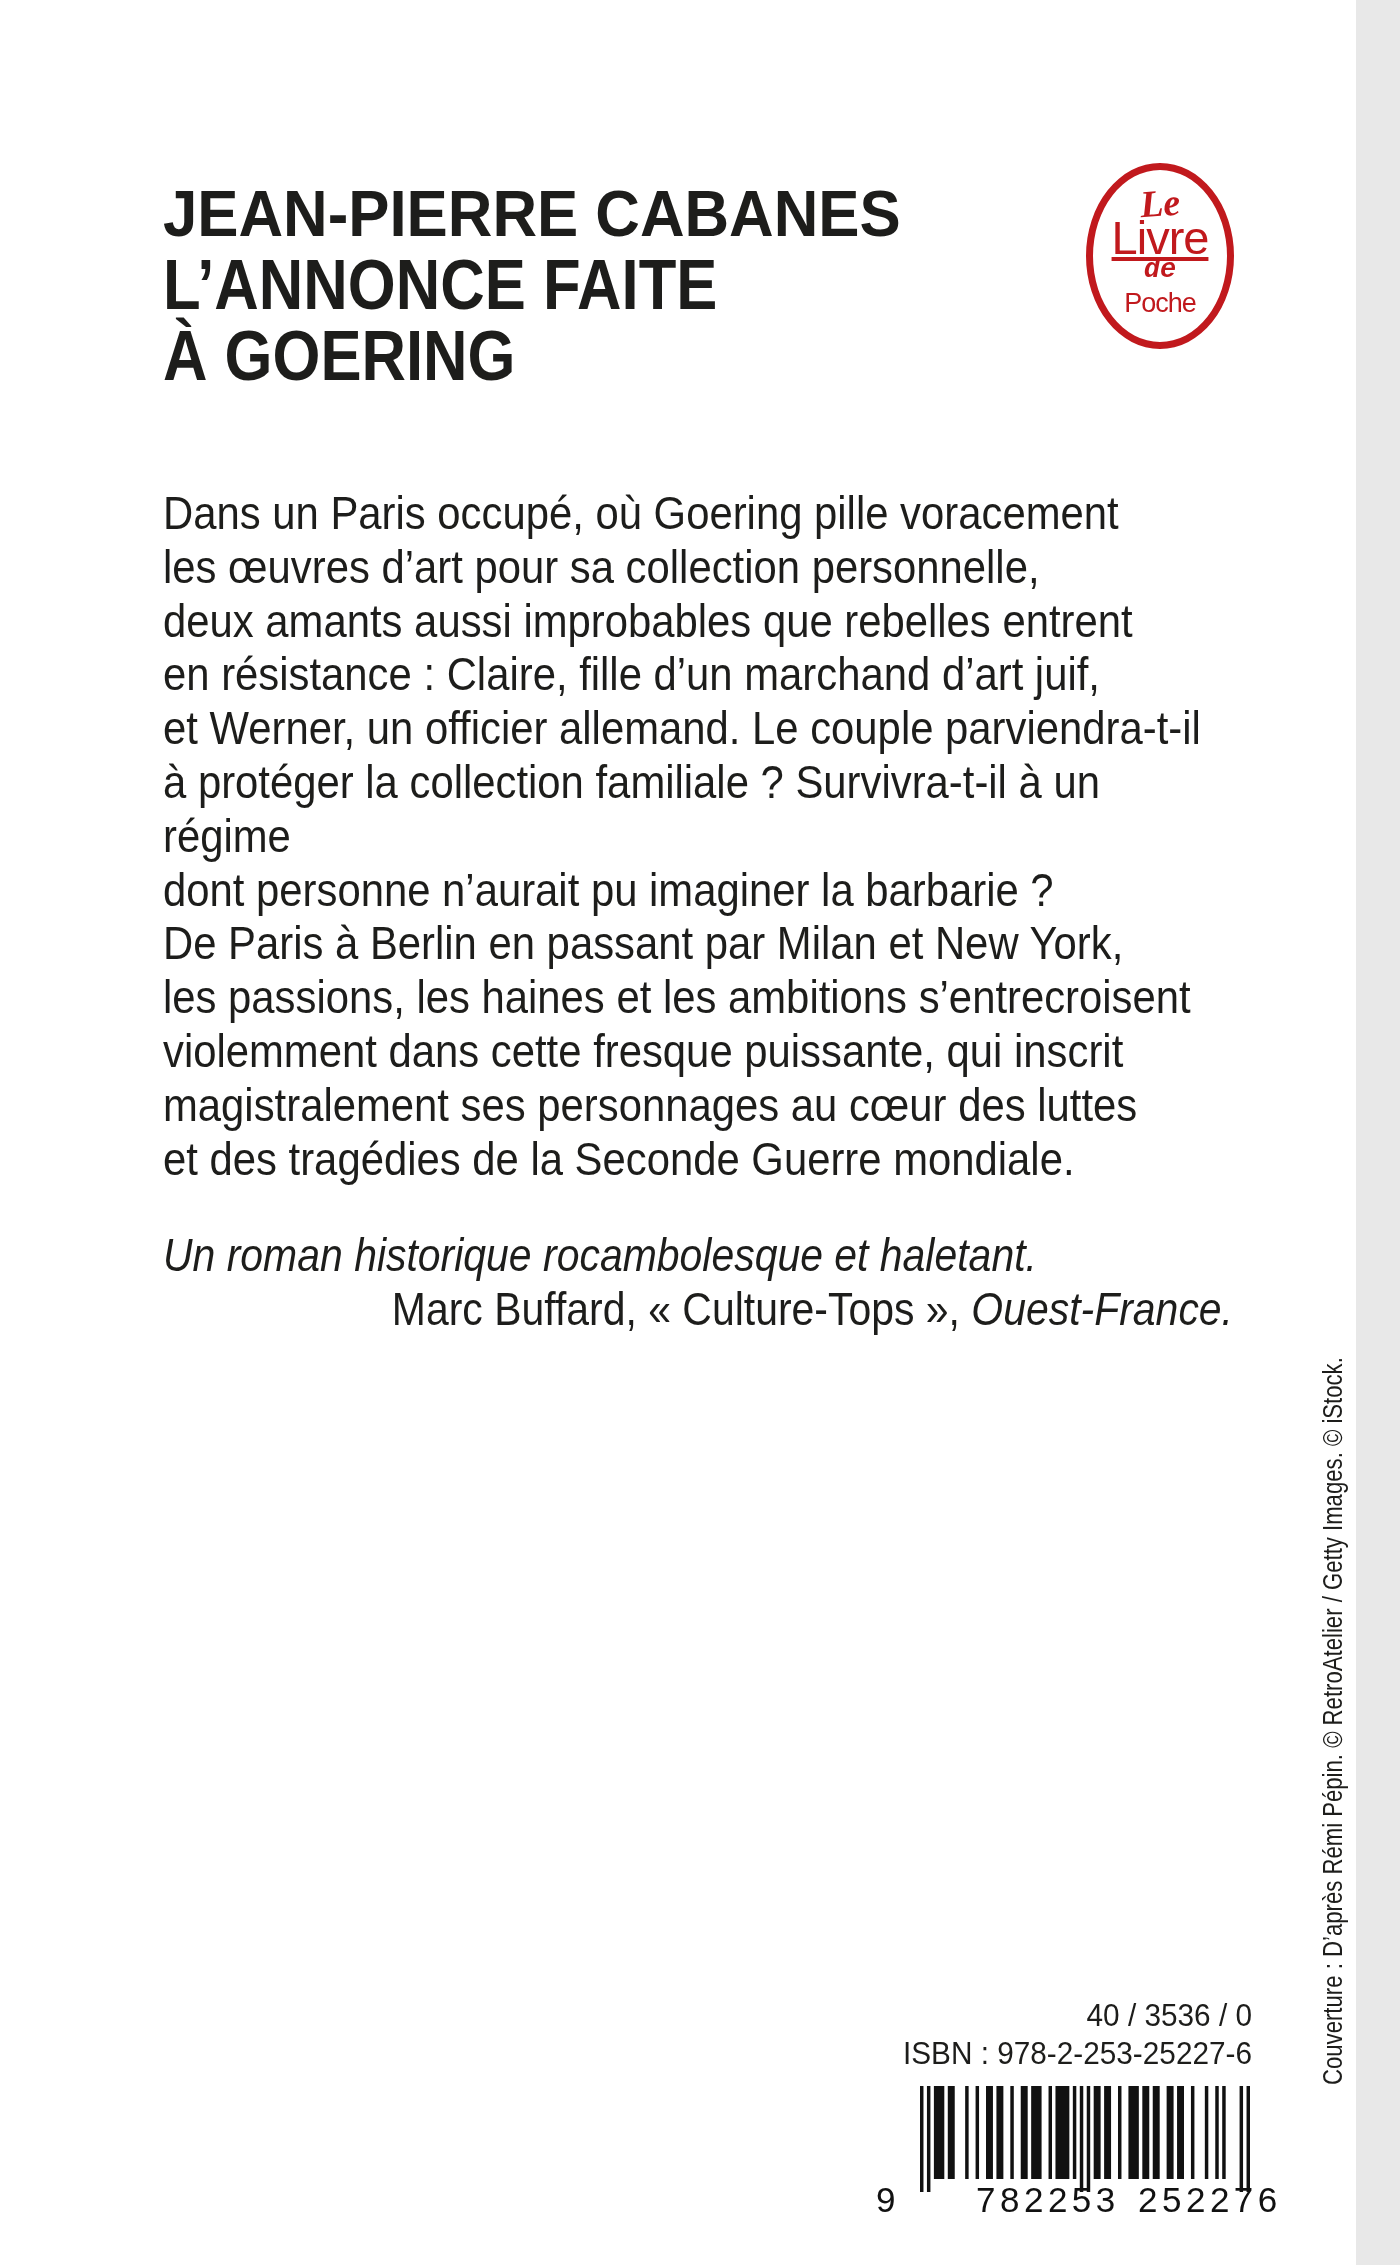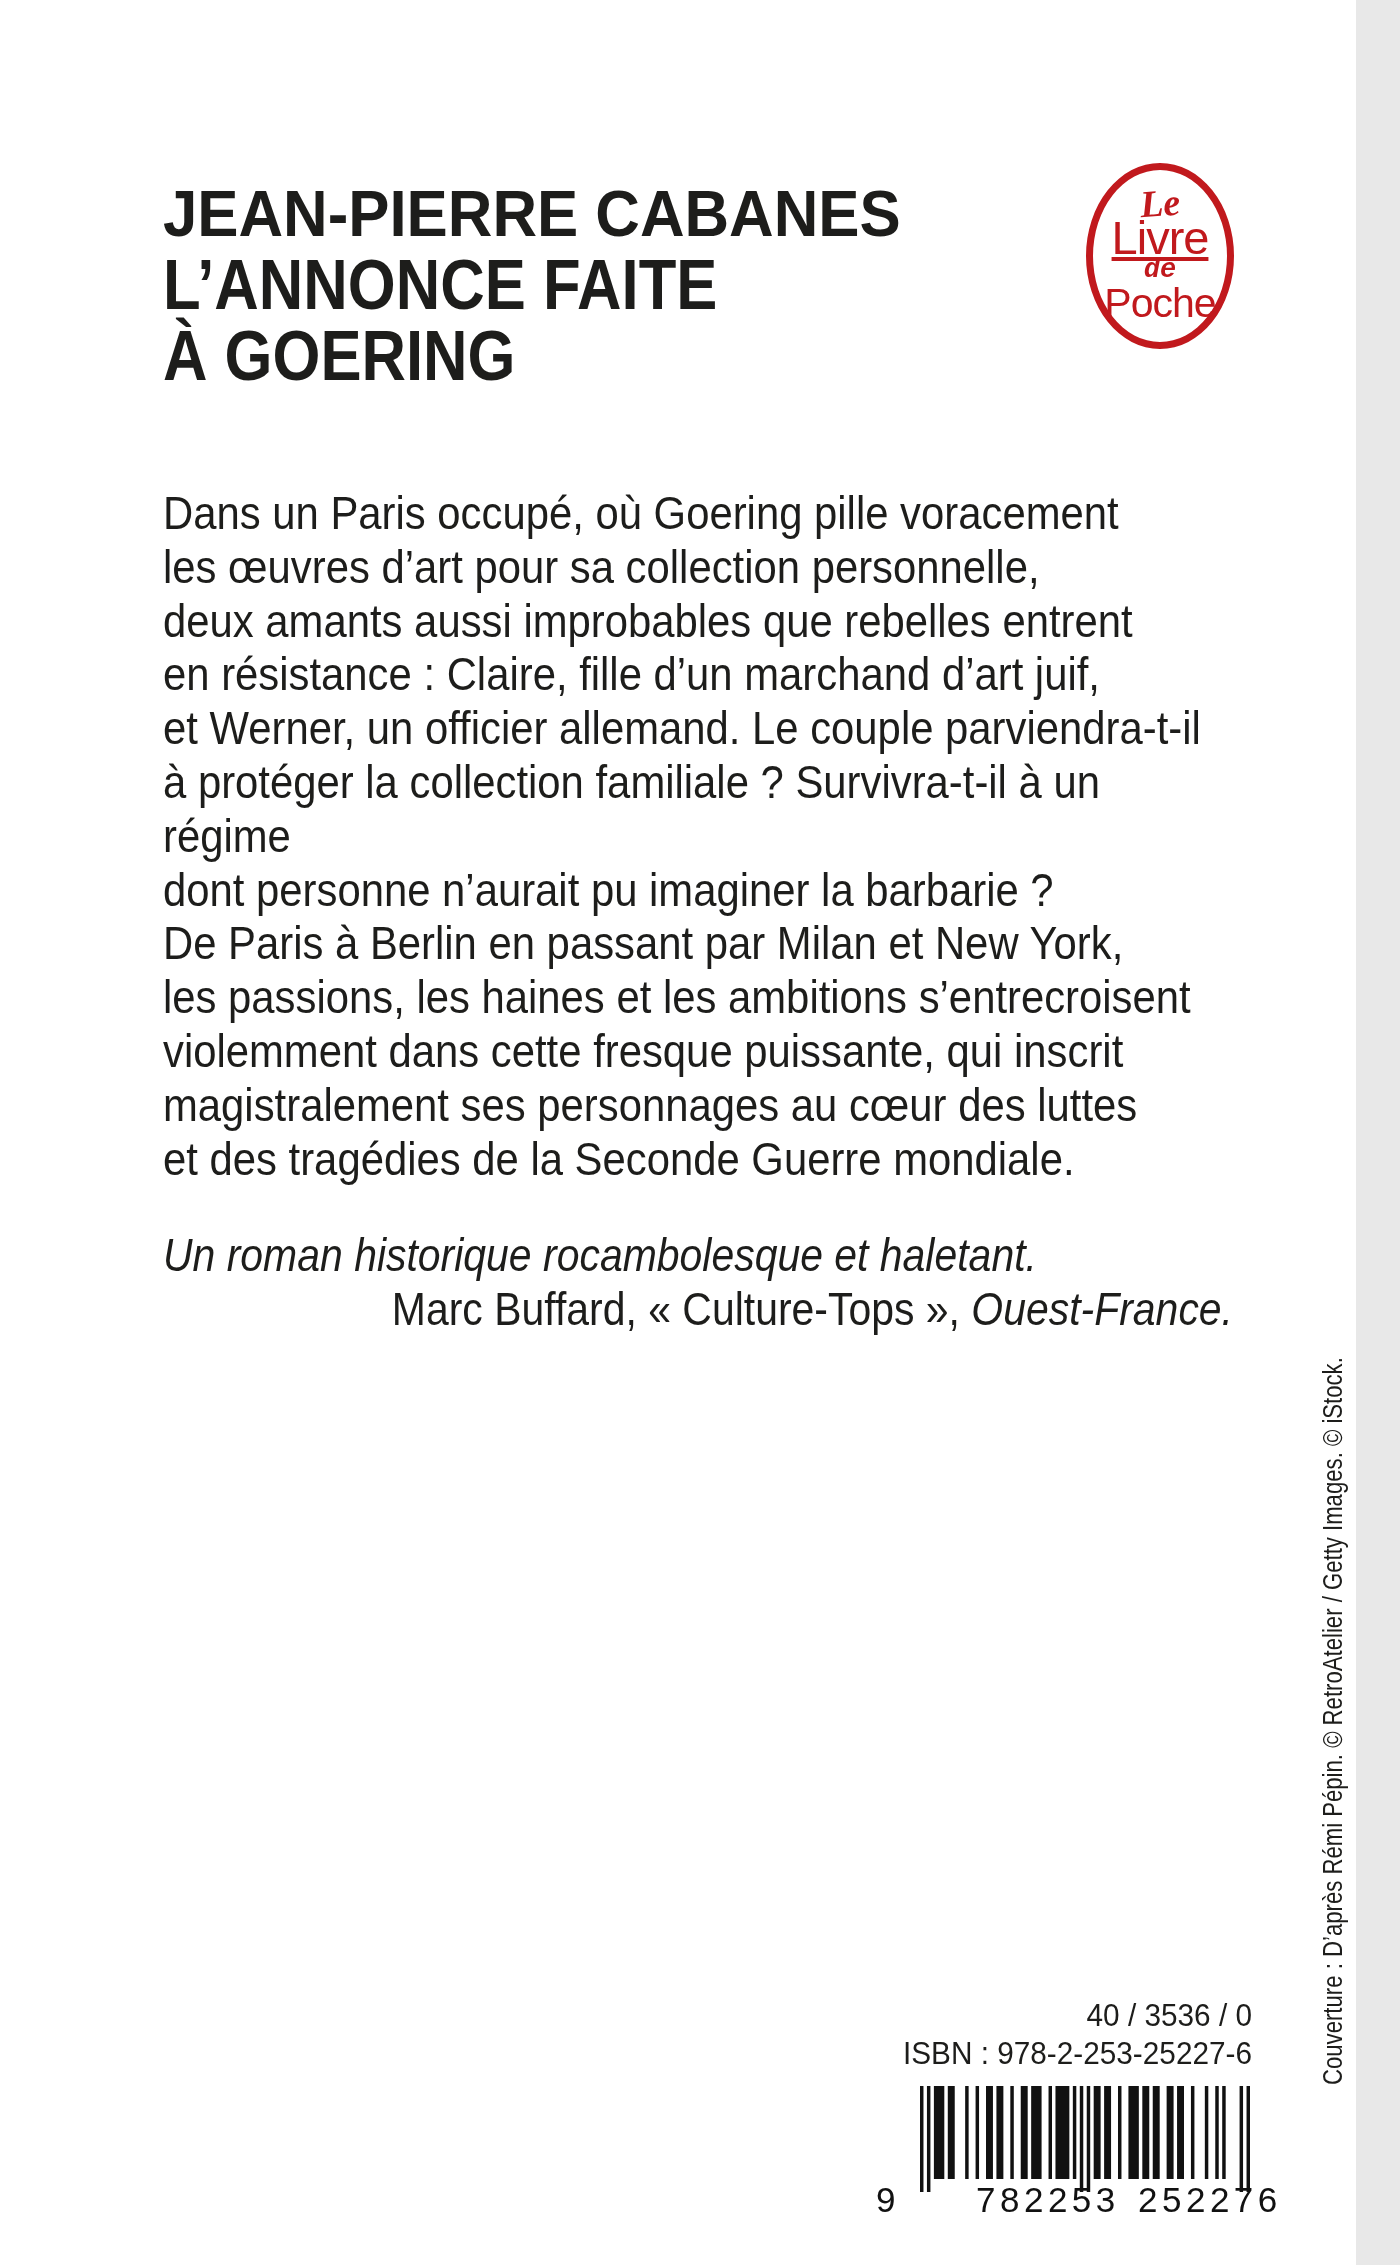--- a/index.html
+++ b/index.html
@@ -32,21 +32,21 @@
     position:absolute;left:1086px;top:163px;
     width:148px;height:186px;
     border:7px solid #c1191d;border-radius:50%;
     box-sizing:border-box;
     display:flex;flex-direction:column;align-items:center;justify-content:center;
     color:#c1191d;
   }
   .logo .le{font-family:"Liberation Serif", serif;font-style:italic;font-weight:bold;font-size:38px;line-height:30px;transform:rotate(-4deg);}
   .logo .livre{font-size:47px;line-height:40px;letter-spacing:-1px;text-decoration:underline;}
   .logo .de{font-family:Liberation Mono, monospace;font-style:italic;font-weight:bold;font-size:27px;line-height:24px;}
-  .logo .poche{font-size:41px;line-height:42px;letter-spacing:-1px;}
+  .logo .poche{font-size:27px;line-height:42px;letter-spacing:-1px;}
 
   .synopsis{
     position:absolute;left:163px;top:486px;
     font-size:47px;line-height:53.8px;
     white-space:pre-line;
   }
   .quote{
     position:absolute;left:163px;top:1228px;
     font-size:46px;font-style:italic;white-space:nowrap;
   }

